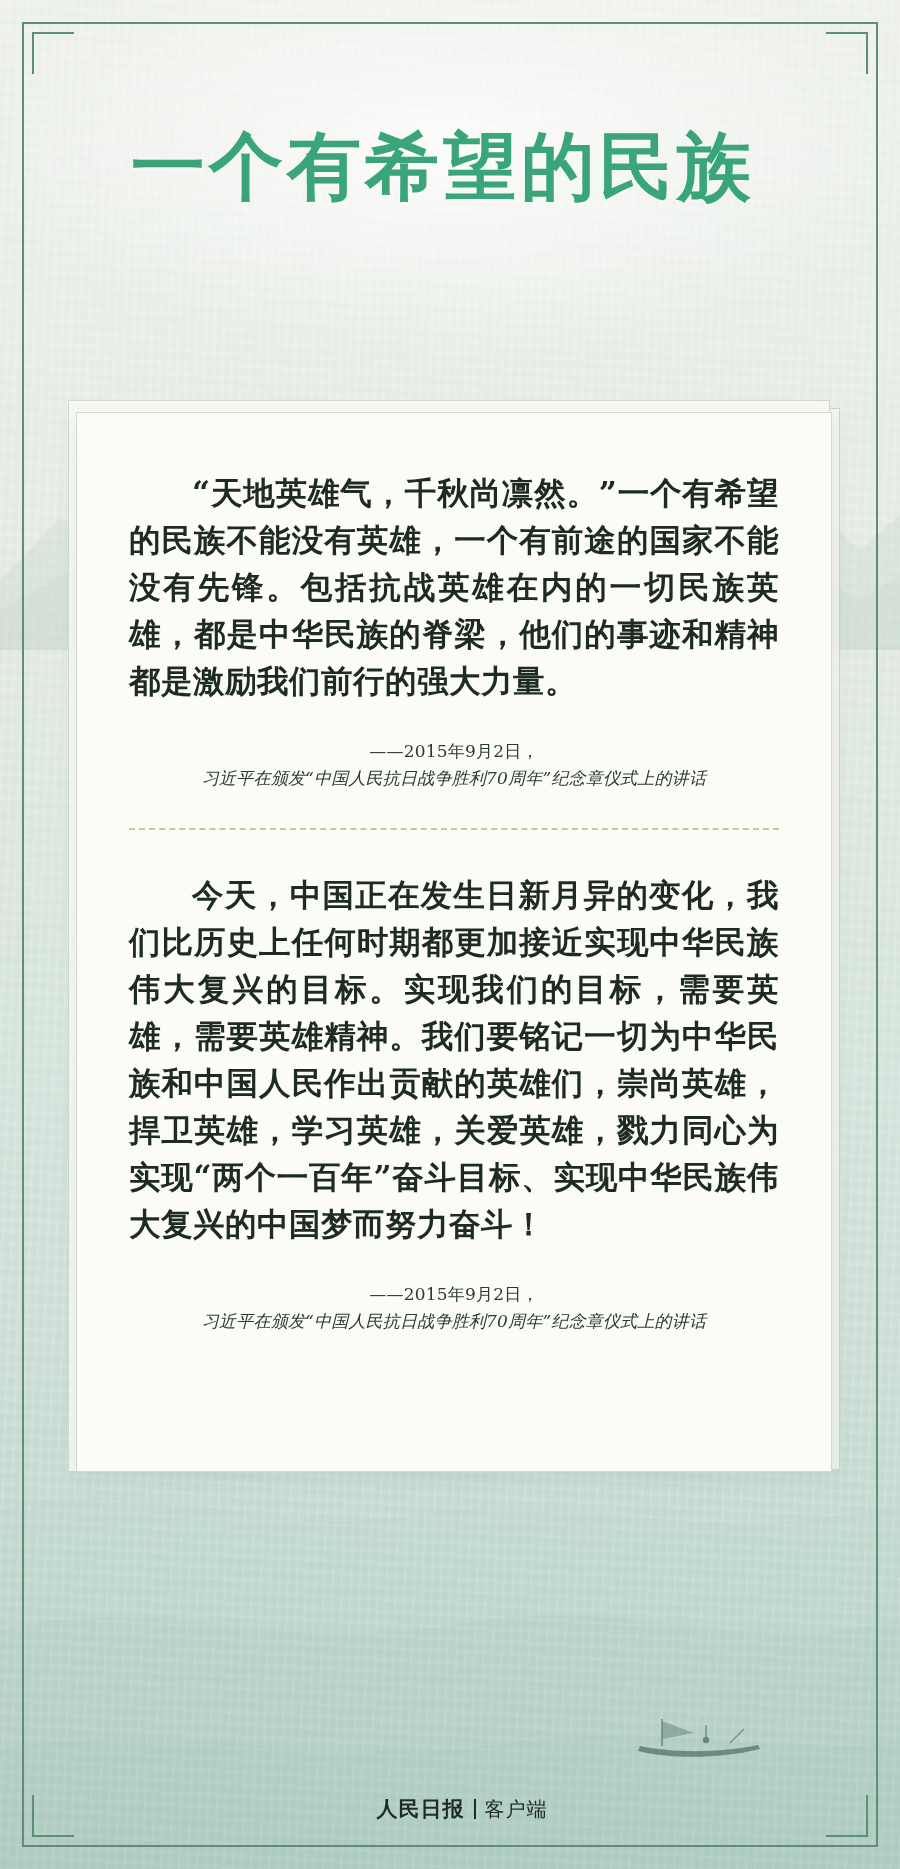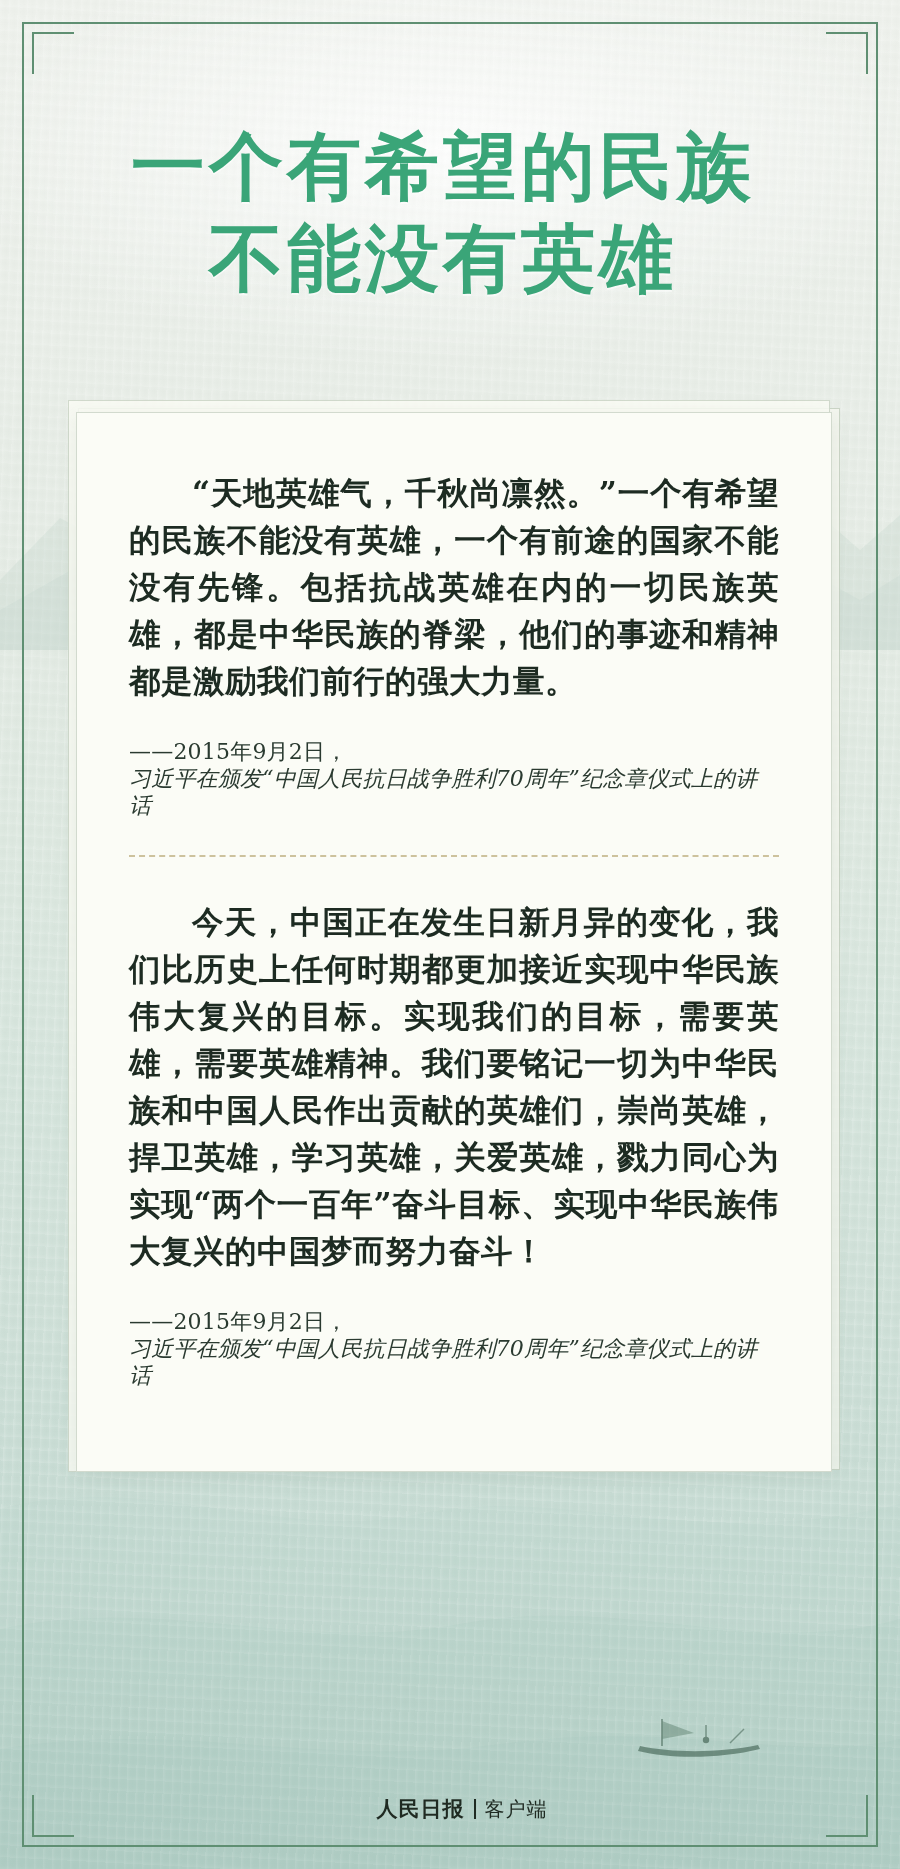--- a/index.html
+++ b/index.html
@@ -160,24 +160,24 @@
     color: #1d2b22;
     text-align: justify;
     text-indent: 2em;
     margin: 0;
     letter-spacing: 0.5px;
   }
 
   .attrib {
     margin-top: 34px;
     font-family: "DejaVu Serif", "Liberation Serif", serif;
-    font-size: 22px;
+    font-size: 17px;
     line-height: 27px;
     color: #2a3a30;
-    text-align: left;
+    text-align: center;
     letter-spacing: 0.2px;
   }
   .attrib .l1 { display: block; }
   .attrib .l2 { display: block; font-style: italic; }
 
   .divider {
     margin: 36px 0 40px 0;
     height: 1px;
     border: 0;
     border-top: 2px dashed #c6b98e;
@@ -248,21 +248,20 @@
   </svg>
 
   <div class="frame"></div>
   <div class="corner tl"></div>
   <div class="corner tr"></div>
   <div class="corner bl"></div>
   <div class="corner br"></div>
 
   <div class="headline">
     <span class="headline-line">一个有希望的民族</span>
-    <span class="headline-line">不能没有英雄</span>
   </div>
 
   <div class="card-shadow2"></div>
   <div class="card-shadow1"></div>
 
   <div class="card">
 
     <div class="block1">
       <p class="para">“天地英雄气，千秋尚凛然。”一个有希望的民族不能没有英雄，一个有前途的国家不能没有先锋。包括抗战英雄在内的一切民族英雄，都是中华民族的脊梁，他们的事迹和精神都是激励我们前行的强大力量。</p>
       <div class="attrib">

